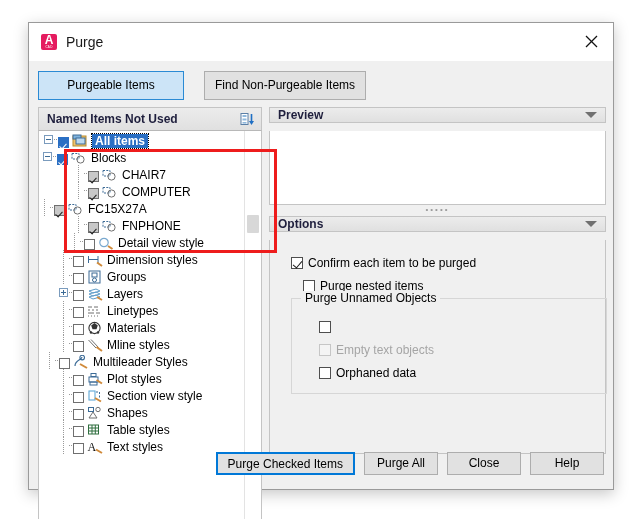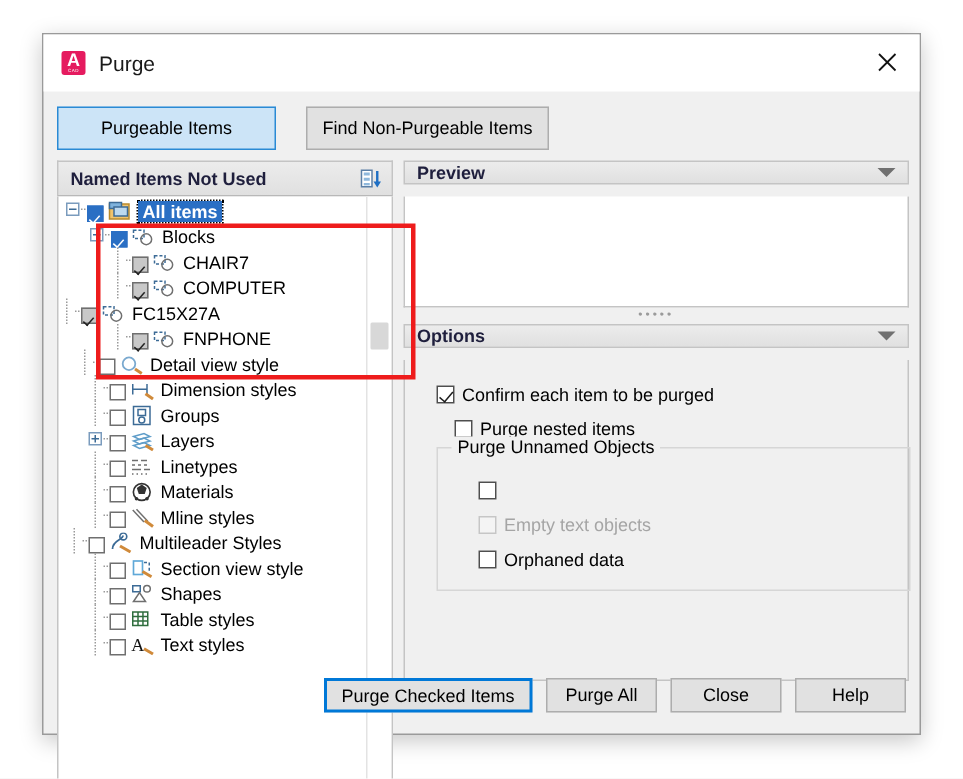--- a/index.html
+++ b/index.html
@@ -491,21 +491,21 @@
             <span class="cbox partial"></span>
             <span class="ticon">
               <svg width="16" height="14" viewBox="0 0 16 14">
                 <rect x="1" y="2" width="13" height="10" fill="#f0c36d" stroke="#b98b2c"></rect>
                 <rect x="1" y="1" width="8" height="4" fill="#7fb3dd" stroke="#3c6b96"></rect>
                 <rect x="4" y="4" width="9" height="6" fill="#bcd9f0" stroke="#3c6b96"></rect>
               </svg>
             </span>
             <span class="tlabel selected">All items</span>
           </div>
-          <div class="tnode" style="padding-left: 20px;">
+          <div class="tnode" style="padding-left: 3px;">
             <span class="twig">
               <span class="expander"></span>
               <span class="dots"></span>
             </span>
             <span class="cbox blue"></span>
             <span class="ticon">
               <svg width="16" height="14" viewBox="0 0 16 14">
                 <rect x="1" y="2.5" width="7" height="5.5" fill="none" stroke="#3c6b96" stroke-width="1" stroke-dasharray="2 1.3"></rect>
                 <circle cx="9.5" cy="8.5" r="3.6" fill="none" stroke="#6f6f6f" stroke-width="1"></circle>
               </svg>
@@ -561,21 +561,21 @@
             </span>
             <span class="cbox checked-grey"></span>
             <span class="ticon">
               <svg width="16" height="14" viewBox="0 0 16 14">
                 <rect x="1" y="2.5" width="7" height="5.5" fill="none" stroke="#3c6b96" stroke-width="1" stroke-dasharray="2 1.3"></rect>
                 <circle cx="9.5" cy="8.5" r="3.6" fill="none" stroke="#6f6f6f" stroke-width="1"></circle>
               </svg>
             </span>
             <span class="tlabel">FNPHONE</span>
           </div>
-          <div class="tnode" style="padding-left: 12px;">
+          <div class="tnode" style="padding-left: 30px;">
             <span class="twig">
               <span class="vline"></span>
               <span class="dots"></span>
             </span>
             <span class="cbox"></span>
             <span class="ticon">
               <svg width="16" height="14" viewBox="0 0 16 14">
                 <circle cx="6" cy="6.5" r="4.2" fill="none" stroke="#7aa9cf" stroke-width="1.2"></circle>
                 <path d="M10 10 L14.5 13" stroke="#d08a3a" stroke-width="2"></path>
               </svg>
@@ -683,20 +683,36 @@
             </span>
             <span class="cbox"></span>
             <span class="ticon">
               <svg width="16" height="14" viewBox="0 0 16 14">
                 <path d="M2 11 C2 5, 9 5, 9 2" fill="none" stroke="#3c6b96" stroke-width="1.2"></path>
                 <circle cx="9.2" cy="2.6" r="2.3" fill="none" stroke="#3c6b96" stroke-width="1.1"></circle>
                 <path d="M7 9 L14 13" stroke="#d08a3a" stroke-width="2"></path>
               </svg>
             </span>
             <span class="tlabel">Multileader Styles</span>
+          </div>
+          <div class="tnode" style="padding-left: 19px;">
+            <span class="twig">
+              <span class="vline"></span>
+              <span class="dots"></span>
+            </span>
+            <span class="cbox"></span>
+            <span class="ticon">
+              <svg width="16" height="14" viewBox="0 0 16 14">
+                <rect x="2" y="5" width="9" height="5" fill="none" stroke="#3c6b96"></rect>
+                <rect x="4" y="1.5" width="5" height="3" fill="none" stroke="#3c6b96"></rect>
+                <rect x="3" y="10" width="7" height="3" fill="none" stroke="#3c6b96"></rect>
+                <path d="M9.5 8 L15 11.5" stroke="#d08a3a" stroke-width="2"></path>
+              </svg>
+            </span>
+            <span class="tlabel">Plot styles</span>
           </div>
           <div class="tnode" style="padding-left: 19px;">
             <span class="twig">
               <span class="vline"></span>
               <span class="dots"></span>
             </span>
             <span class="cbox"></span>
             <span class="ticon">
               <svg width="16" height="14" viewBox="0 0 16 14">
                 <rect x="2" y="2" width="6" height="9" fill="none" stroke="#5fa8d8" stroke-width="1.1"></rect>

